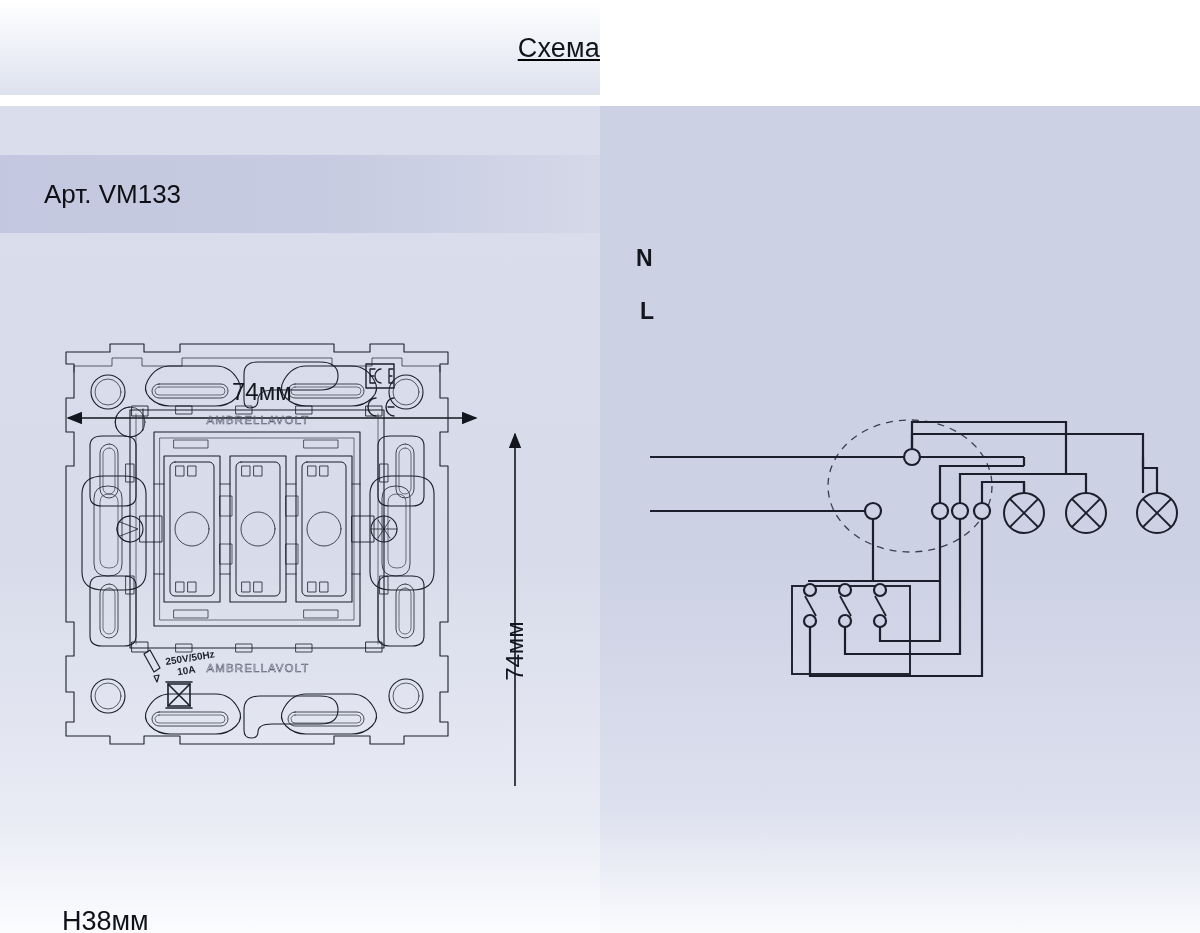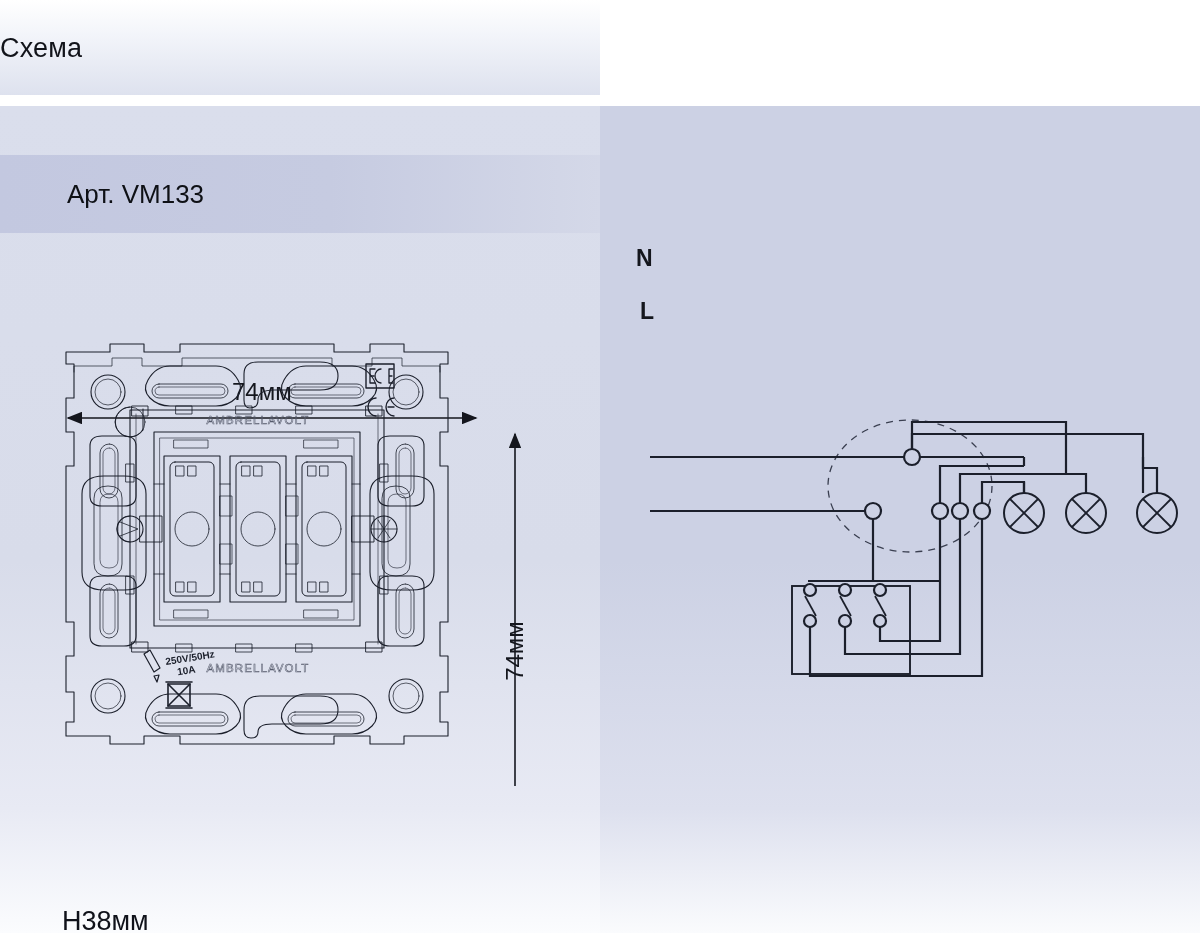--- a/index.html
+++ b/index.html
@@ -7,40 +7,40 @@
     width: 1200px; height: 933px;
     font-family: "Liberation Sans", "DejaVu Sans", sans-serif;
     background: #ffffff;
     overflow: hidden;
   }
   #root { position: relative; width: 1200px; height: 933px; }
 
   
   .hdr {
     position: absolute; top: 0; height: 97px;
-    display: flex; align-items: center; justify-content: flex-start;
+    display: flex; align-items: center; justify-content: flex-end; text-decoration: underline;
   }
   .hdr-left  { left: 0;   width: 600px; background: linear-gradient(to bottom,#ffffff 0%,#f3f5fa 35%,#dde1ee 100%); }
   .hdr-right { left: 600px; width: 600px; background: linear-gradient(to bottom,#ffffff 0%,#eceff7 30%,#c8cde3 100%); }
   .hdr-title { font-size: 27px; color: #12141a; font-weight: 400; letter-spacing: .2px; }
 
   .hdr-gap { position:absolute; top:95px; left:0; width:1200px; height:11px; background:#ffffff; }
 
   
   .panel { position: absolute; top: 106px; height: 827px; }
   .panel-left  { left: 0;   width: 600px; background: linear-gradient(to bottom,#dadeec 0%,#d8dcea 55%,#e8eaf4 85%,#fbfcfe 100%); }
   .panel-right { left: 600px; width: 600px; background: linear-gradient(to bottom,#ccd1e4 0%,#ccd1e4 55%,#dde0ee 85%,#fafbfd 100%); }
 
   
   .art-band {
     position: absolute; left: 0; top: 49px; width: 600px; height: 78px;
     background: linear-gradient(to right,#c3c8e0 0%,#c6cbe1 55%,#d4d8e8 100%);
     display: flex; align-items: center;
   }
-  .art-text { margin-left: 67px; font-size: 26px; color: #0e1015; }
+  .art-text { margin-left: 44px; font-size: 26px; color: #0e1015; }
 
   
   .h-label { position: absolute; left: 62px; top: 800px; font-size: 27px; color: #10121a; }
 
   
   .dim-top { position: absolute; left: 232px; top: 272px; font-size: 24px; color: #14161d; }
   .dim-right {
     position: absolute; left: 515px; top: 545px;
     font-size: 24px; color: #14161d;
     transform: translate(-50%,-50%) rotate(-90deg);

